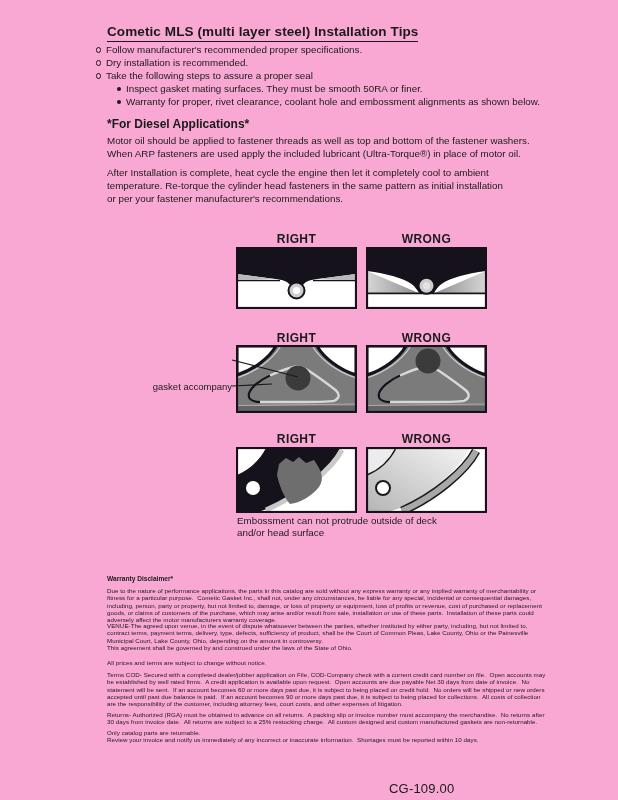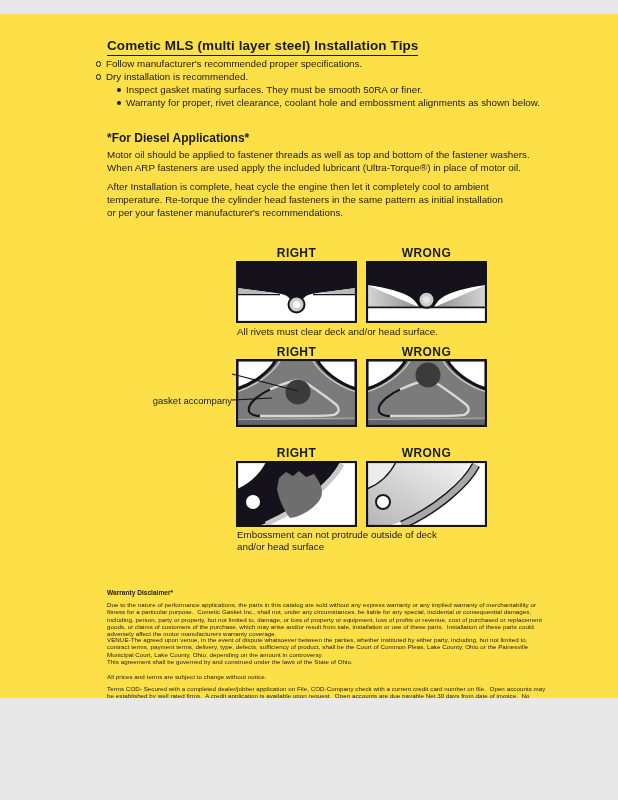--- a/index.html
+++ b/index.html
@@ -1,18 +1,18 @@
 <!DOCTYPE html>
 <html><head>
 <meta charset="utf-8">
 <style>
   html,body{margin:0;padding:0;background:#e8e8e8;}
   .page{
-    position:relative;width:618px;height:684px;margin:14px auto;
-    background:#fde047;overflow:hidden;
+    position:relative;width:618px;height:800px;margin:0 auto;
+    background:#f9a8d4;overflow:hidden;
     font-family:"Liberation Sans",sans-serif;color:#1a1a1a;
   }
   .abs{position:absolute;}
   .pre{white-space:pre;}
   .title{
     font-size:13.5px;font-weight:bold;
     border-bottom:1.6px solid #1a1a1a;padding-bottom:2px;
     display:inline-block;letter-spacing:.1px;
   }
   .body-txt{font-size:9.8px;line-height:13px;}
@@ -40,20 +40,21 @@
 
 <div class="page">
 
   <div class="abs" style="left:107px;top:22px;">
     <span class="title">Cometic MLS (multi layer steel) Installation Tips</span>
   </div>
 
   <div class="abs" style="left:96px;top:43px;width:500px;">
     <div class="li main"><span>Follow manufacturer's recommended proper specifications.</span></div>
     <div class="li main"><span>Dry installation is recommended.</span></div>
+    <div class="li main"><span>Take the following steps to assure a proper seal</span></div>
     <div class="li sub"><span>Inspect gasket mating surfaces.  They must be smooth 50RA or finer.</span></div>
     <div class="li sub"><span>Warranty for proper, rivet clearance, coolant hole and embossment alignments as shown below.</span></div>
   </div>
 
   <div class="abs body-txt pre" style="left:107px;top:134px;">Motor oil should be applied to fastener threads as well as top and bottom of the fastener washers.
 When ARP fasteners are used apply the included lubricant (Ultra-Torque®) in place of motor oil.</div>
   <div class="abs h2" style="left:107px;top:117px;">*For Diesel Applications*</div>
   <div class="abs body-txt pre" style="left:107px;top:166px;">After Installation is complete, heat cycle the engine then let it completely cool to ambient
 temperature. Re-torque the cylinder head fasteners in the same pattern as initial installation
 or per your fastener manufacturer's recommendations.</div>
@@ -87,21 +88,20 @@
     <path d="M1,1 H120 V24 C100,26.5 84,31 75.5,37 C68,42.3 69,49.5 60.5,49.5 C52,49.5 53,42.3 45.5,37 C37,31 21,26.5 1,24 Z" fill="#15121b"></path>
     <path d="M1,24 L52,45.8 L1,45.8 Z" fill="url(#r1wL)"></path>
     <path d="M120,24 L69,45.8 L120,45.8 Z" fill="url(#r1wR)"></path>
     <rect x="1" y="46.6" width="119" height="14.4" fill="#ffffff"></rect>
     <line x1="1" y1="46.4" x2="120" y2="46.4" stroke="#15121b" stroke-width="1.6"></line>
     <circle cx="60.5" cy="38.8" r="8" fill="#cdcdcd" stroke="#15121b" stroke-width="2"></circle>
     <circle cx="60.5" cy="38.8" r="3.6" fill="#e4e4e4"></circle>
     <rect x="1" y="1" width="119" height="60" fill="none" stroke="#15121b" stroke-width="2.2"></rect>
   </svg>
 
-  <div class="abs caption" style="left:237px;top:312px;">All rivets must clear deck and/or head surface.</div>
 
   <div class="abs rw-label" style="left:236px;top:331px;">RIGHT</div>
   <div class="abs rw-label" style="left:366px;top:331px;">WRONG</div>
 
   <div class="abs annot pre" style="left:120px;top:381px;">gasket accompany</div>
 
   <svg class="abs" style="left:236px;top:345px;" width="121" height="68" viewBox="0 0 121 68">
     <rect x="0" y="0" width="121" height="68" fill="#7b7b7b"></rect>
     <path d="M1,1 H40 C33,13 18,24.5 1,30 Z" fill="#ffffff" stroke="#15121b" stroke-width="3"></path>
     <path d="M44,2 C36.5,14.5 20,26.5 2,32.5" stroke="#cfcfcf" stroke-width="1.3" fill="none"></path>

